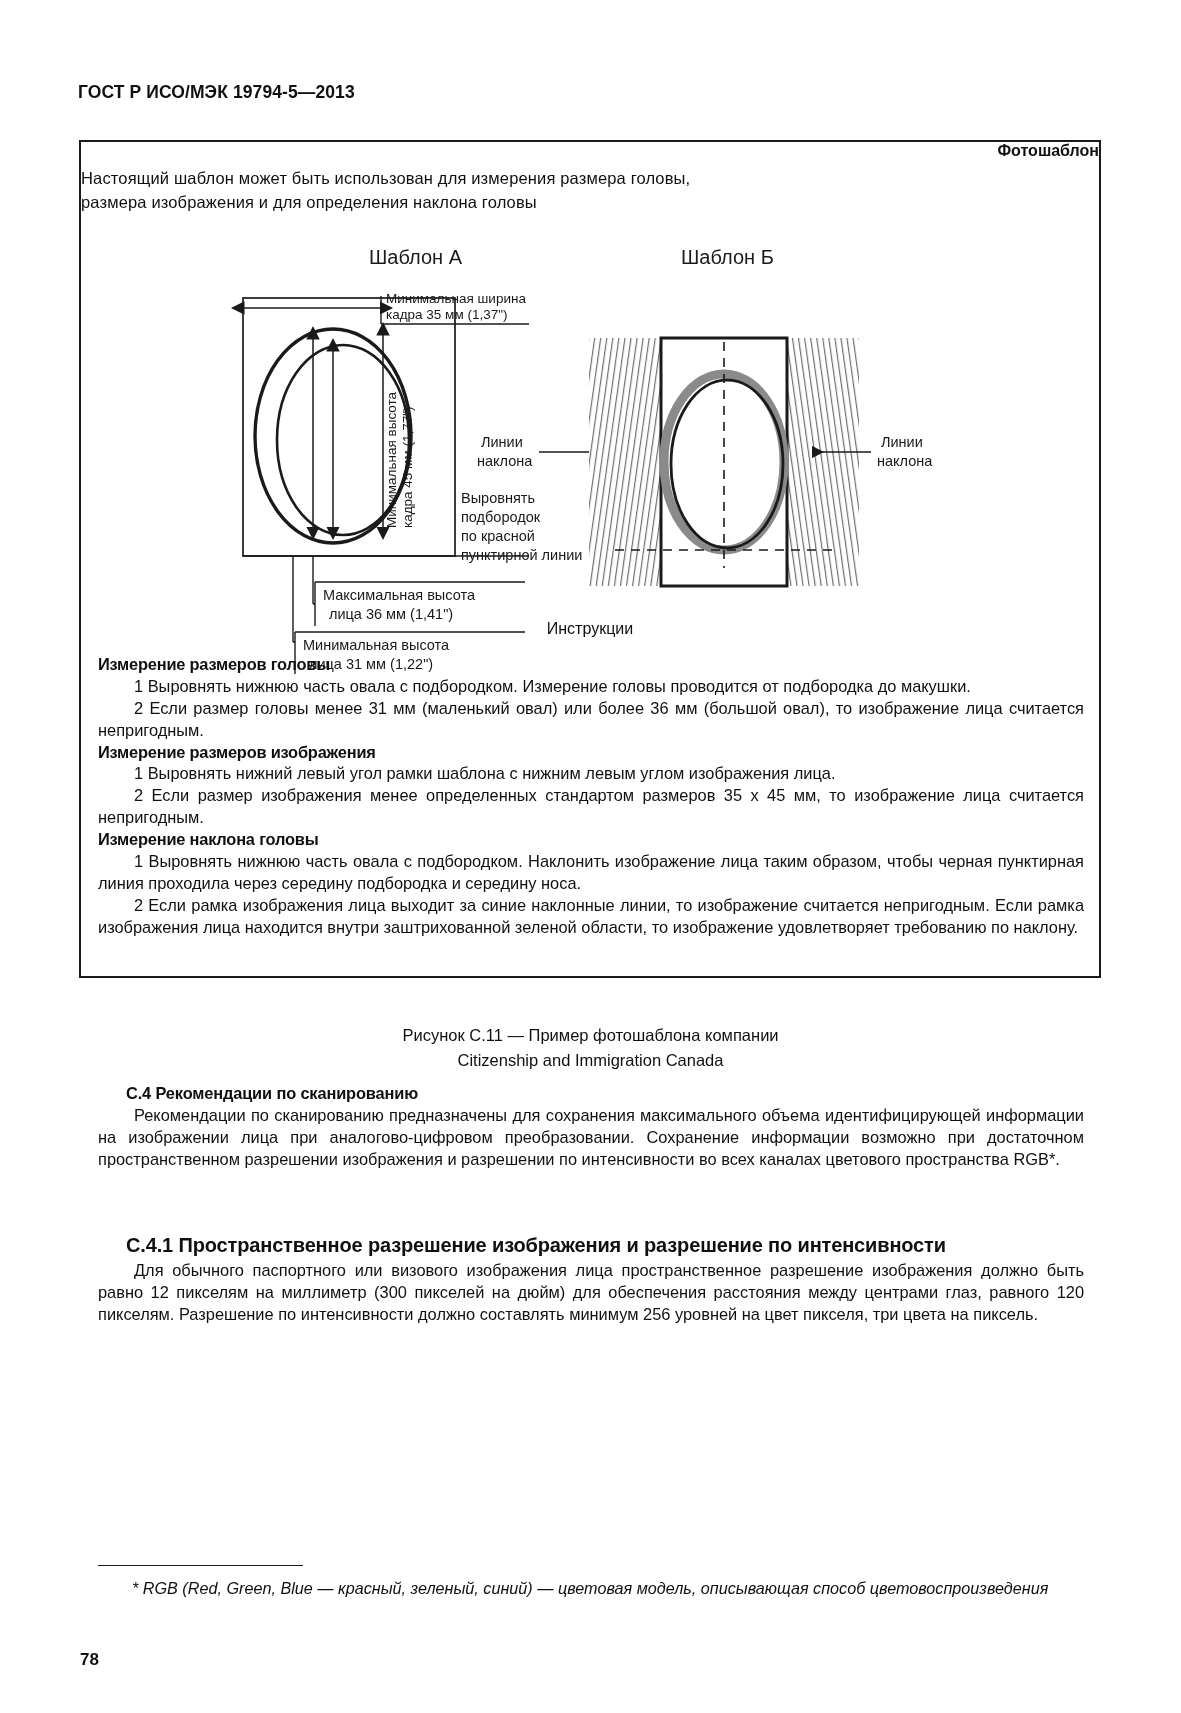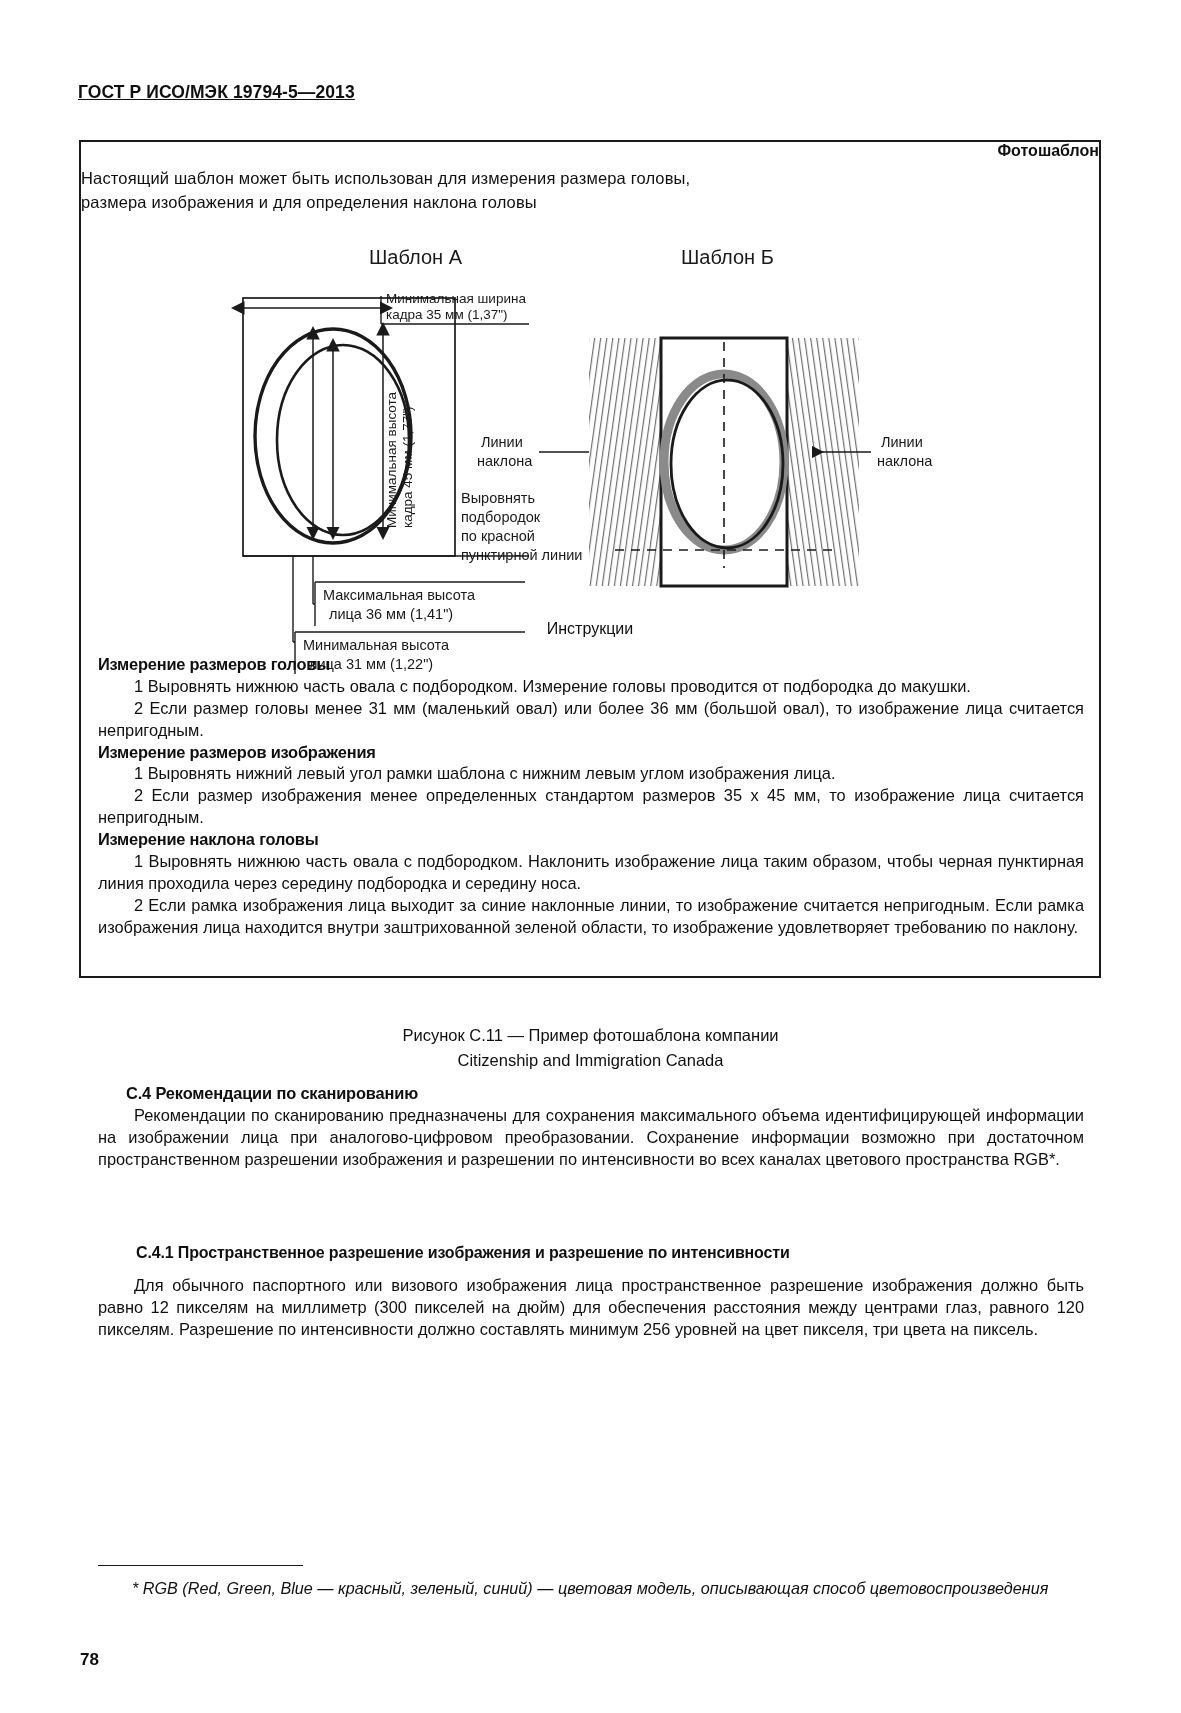--- a/index.html
+++ b/index.html
@@ -26,21 +26,20 @@
 
   
   .doc-header {
     position: absolute;
     left: 78px;
     top: 82px;
     font-size: 17.5px;
     font-weight: bold;
     letter-spacing: 0.1px;
     white-space: nowrap;
-    text-decoration: underline;
   }
 
   
   .figure-box {
     position: absolute;
     left: 79px;
     top: 140px;
     width: 1022px;
     height: 838px;
     border: 2.5px solid #1a1a1a;
@@ -122,22 +121,22 @@
     text-align: justify;
   }
   .body-section h3 {
     margin: 0;
     font-size: 16.4px;
     font-weight: bold;
     text-indent: 28px;
     letter-spacing: -0.15px;
   }
   .body-section h4 {
-    margin: 10px;
-    font-size: 16px;
+    margin: 0;
+    font-size: 20px;
     font-weight: bold;
     text-indent: 28px;
     letter-spacing: -0.15px;
   }
   .body-section p {
     margin: 0;
     text-indent: 36px;
   }
   #sec-c4 { top: 1082px; }
   #sec-c41 { top: 1232px; }

